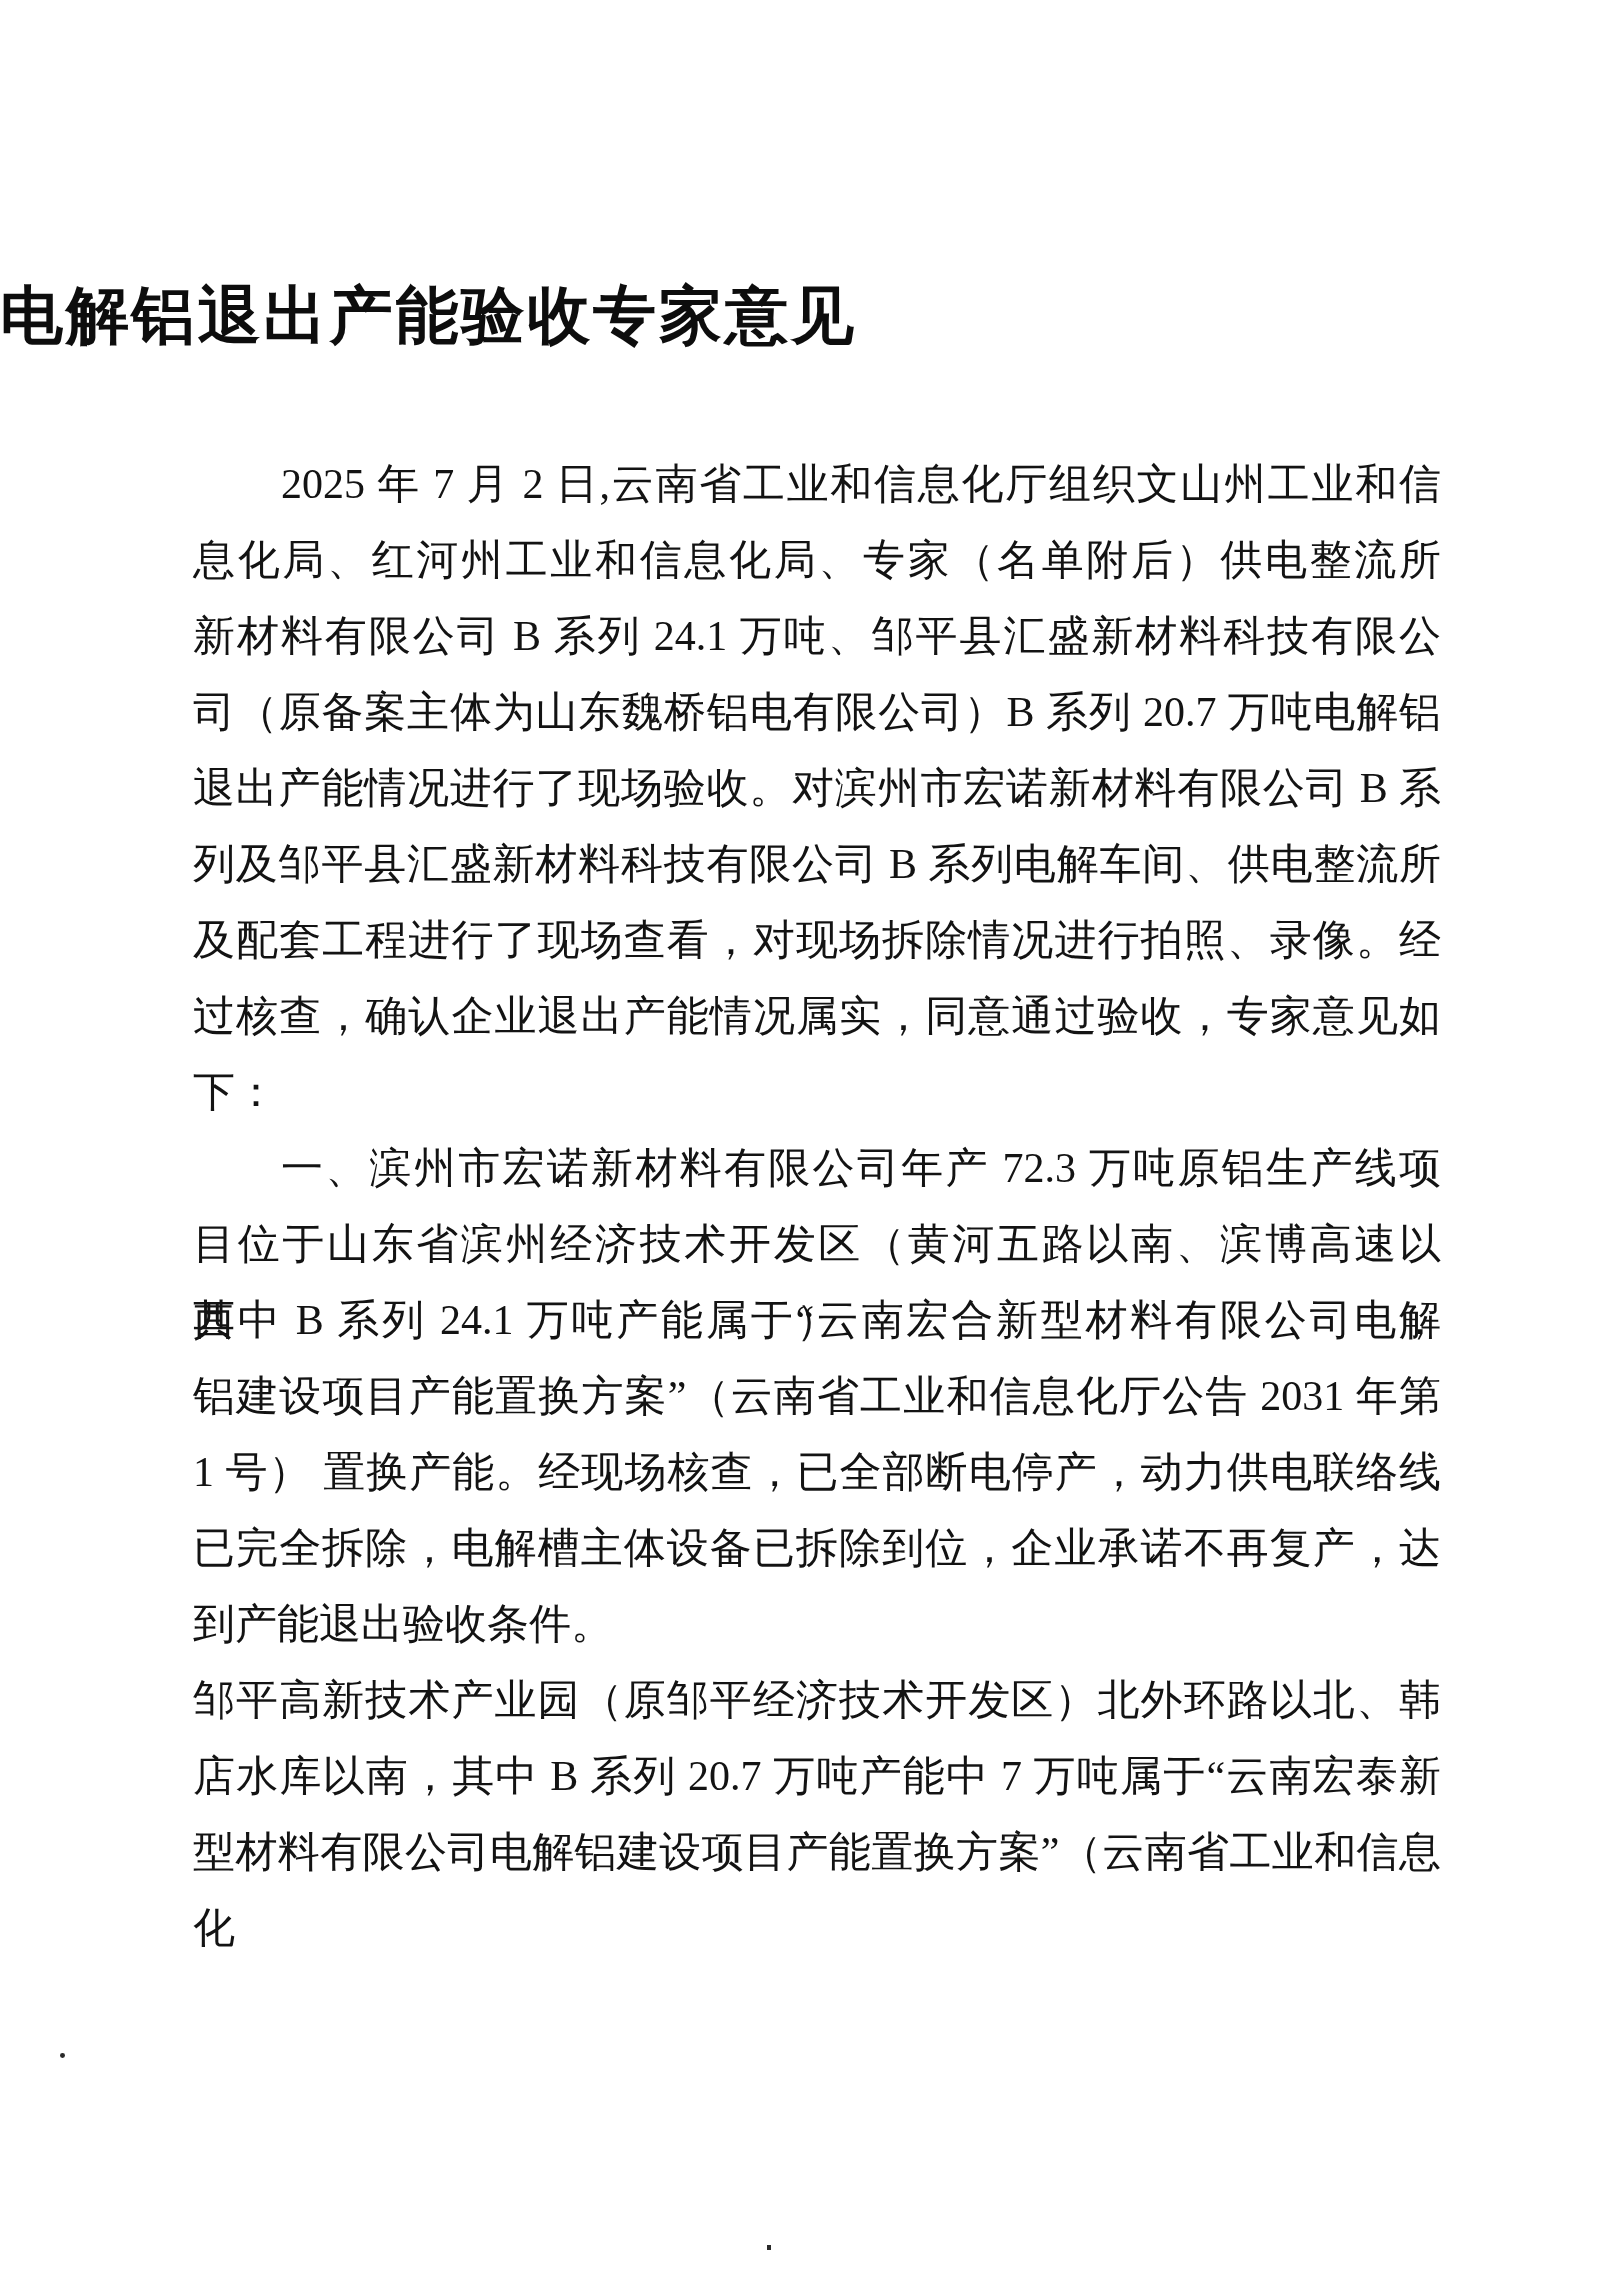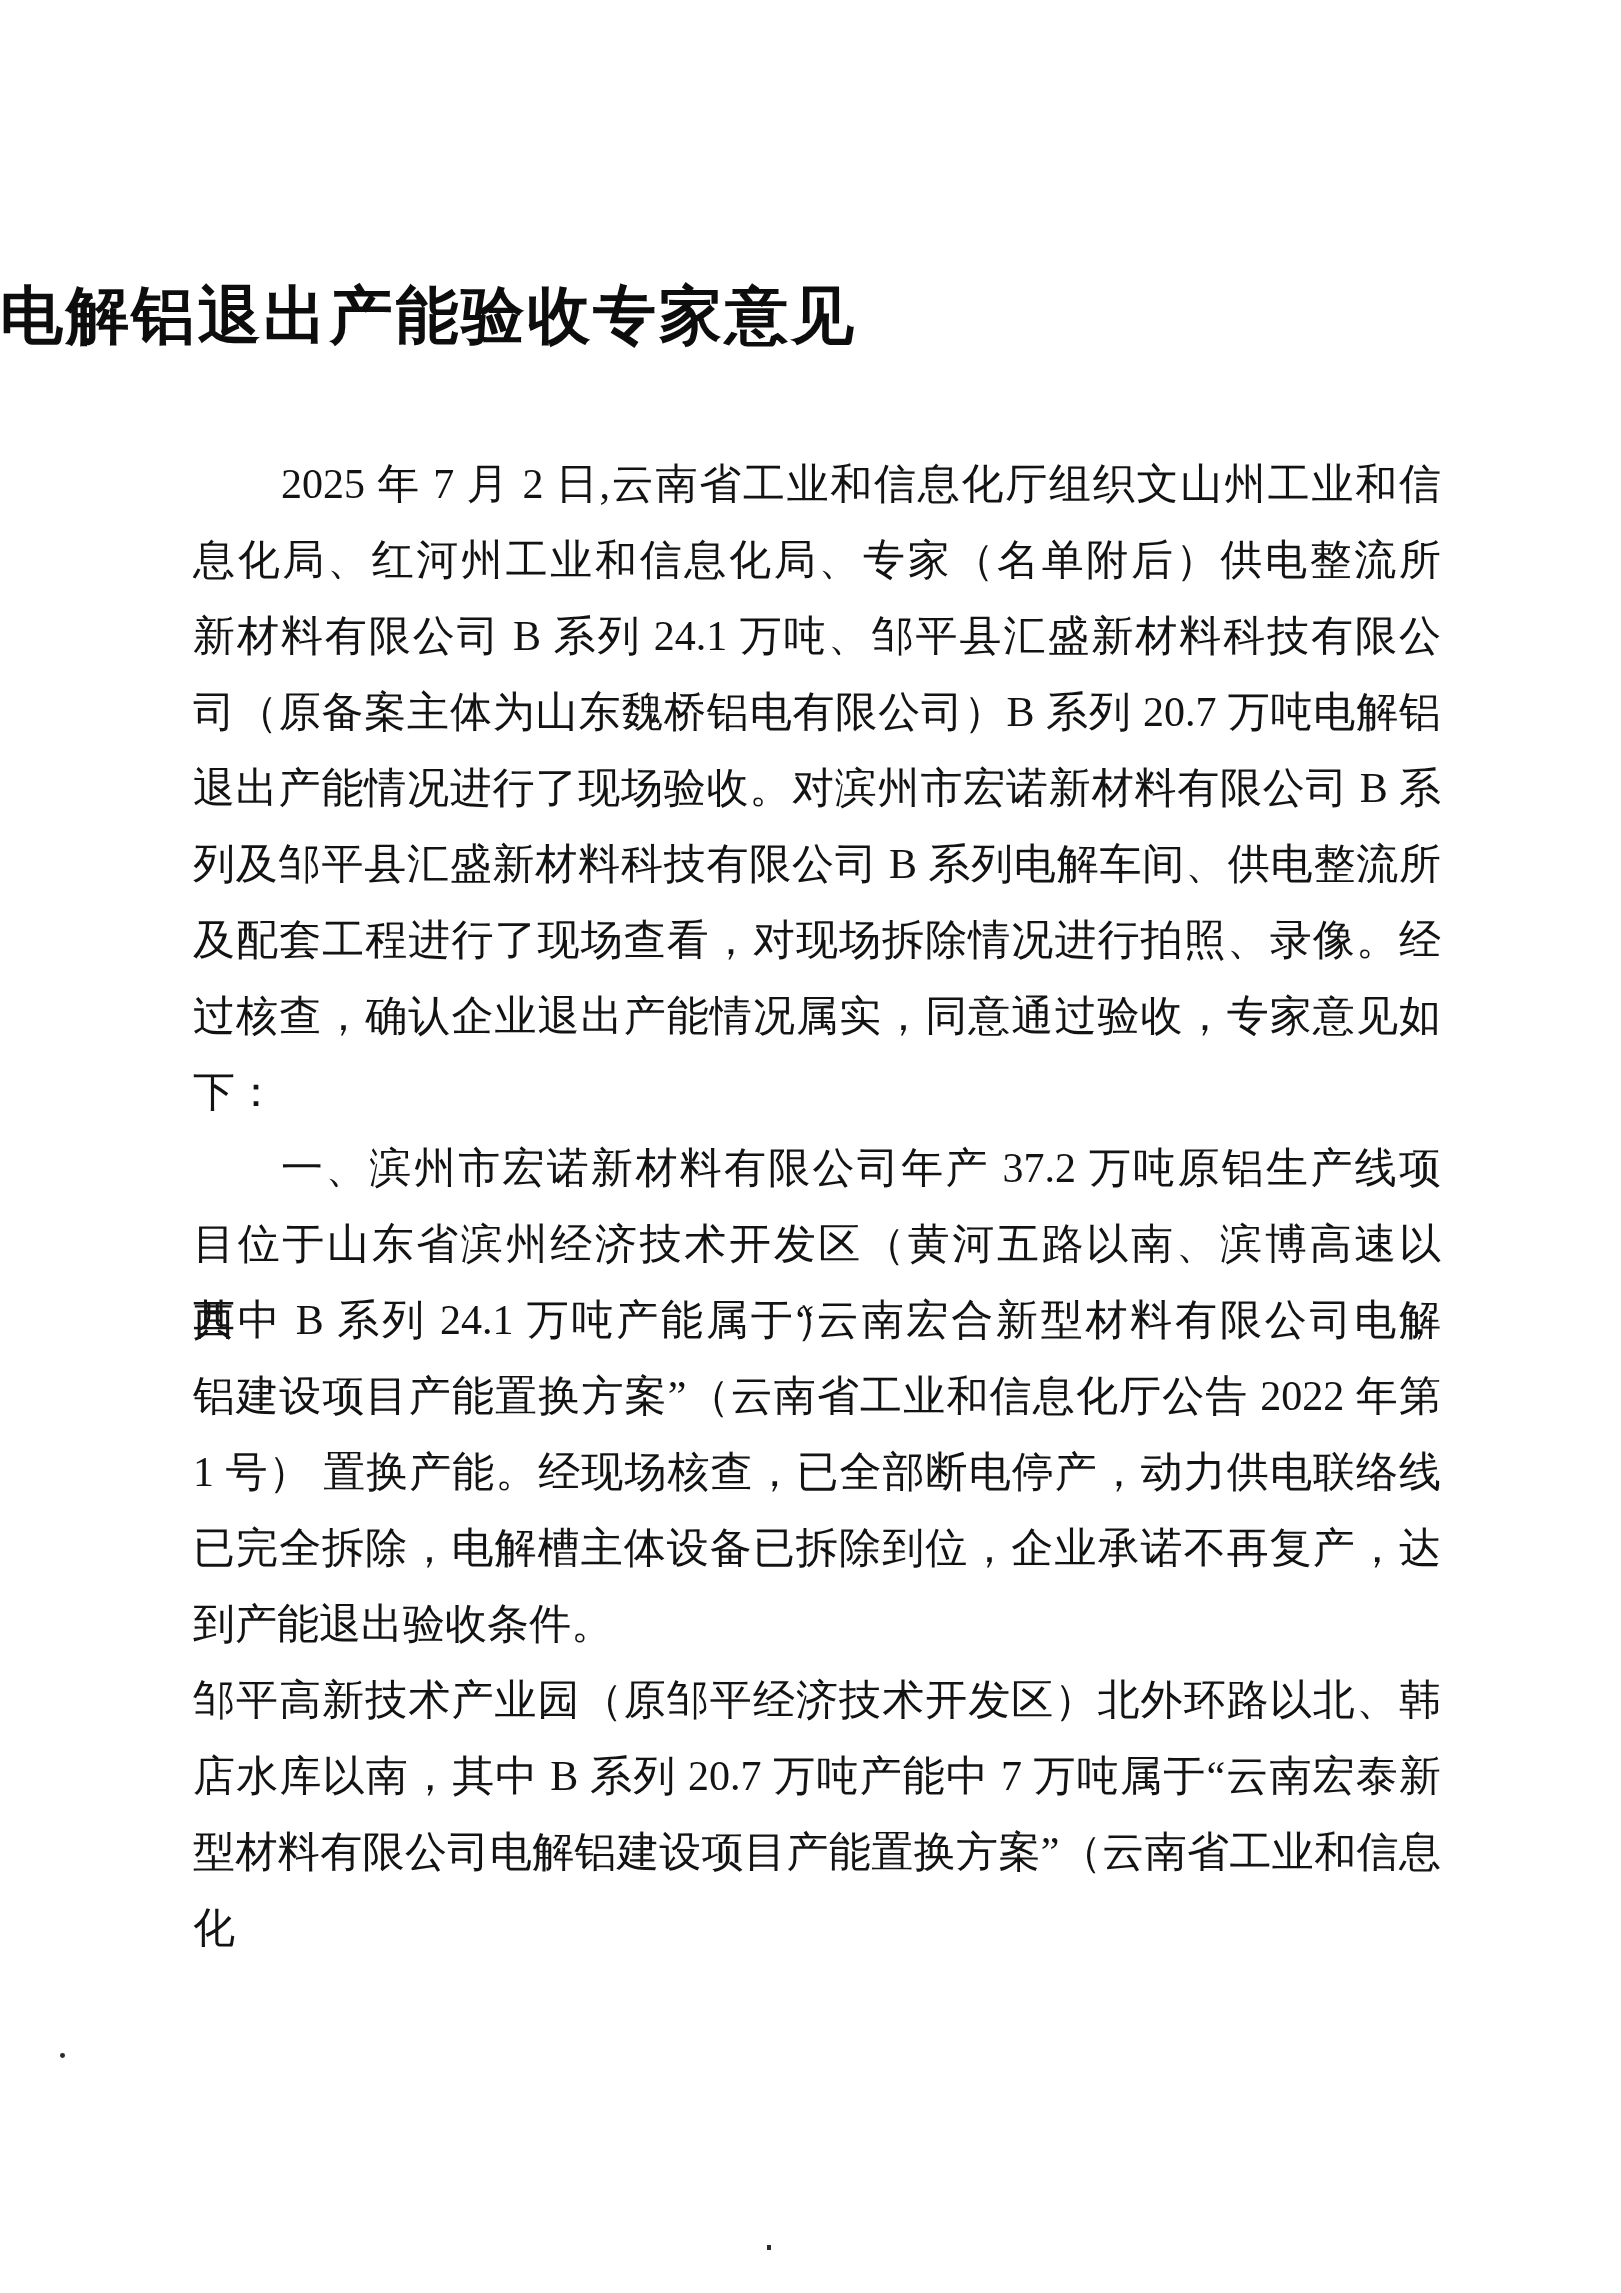--- a/index.html
+++ b/index.html
@@ -82,24 +82,24 @@
     <div class="line indent">2025 年 7 月 2 日,云南省工业和信息化厅组织文山州工业和信</div>
     <div class="line">息化局、红河州工业和信息化局、专家（名单附后）供电整流所</div>
     <div class="line">新材料有限公司 B 系列 24.1 万吨、邹平县汇盛新材料科技有限公</div>
     <div class="line">司（原备案主体为山东魏桥铝电有限公司）B 系列 20.7 万吨电解铝</div>
     <div class="line">退出产能情况进行了现场验收。对滨州市宏诺新材料有限公司 B 系</div>
     <div class="line">列及邹平县汇盛新材料科技有限公司 B 系列电解车间、供电整流所</div>
     <div class="line">及配套工程进行了现场查看，对现场拆除情况进行拍照、录像。经</div>
     <div class="line">过核查，确认企业退出产能情况属实，同意通过验收，专家意见如</div>
     <div class="line para-end">下：</div>
 
-    <div class="line indent">一、滨州市宏诺新材料有限公司年产 37.2 万吨原铝生产线项</div>
+    <div class="line indent">一、滨州市宏诺新材料有限公司年产 72.3 万吨原铝生产线项</div>
     <div class="line">目位于山东省滨州经济技术开发区（黄河五路以南、滨博高速以西），</div>
     <div class="line">其中 B 系列 24.1 万吨产能属于“云南宏合新型材料有限公司电解</div>
-    <div class="line">铝建设项目产能置换方案”（云南省工业和信息化厅公告 2022 年第</div>
+    <div class="line">铝建设项目产能置换方案”（云南省工业和信息化厅公告 2031 年第</div>
     <div class="line">1 号） 置换产能。经现场核查，已全部断电停产，动力供电联络线</div>
     <div class="line">已完全拆除，电解槽主体设备已拆除到位，企业承诺不再复产，达</div>
     <div class="line para-end">到产能退出验收条件。</div>
 
     <div class="line">邹平高新技术产业园（原邹平经济技术开发区）北外环路以北、韩</div>
     <div class="line">店水库以南，其中 B 系列 20.7 万吨产能中 7 万吨属于“云南宏泰新</div>
     <div class="line">型材料有限公司电解铝建设项目产能置换方案”（云南省工业和信息化</div>
   </div>
 
   <div class="speck speck-1"></div>

